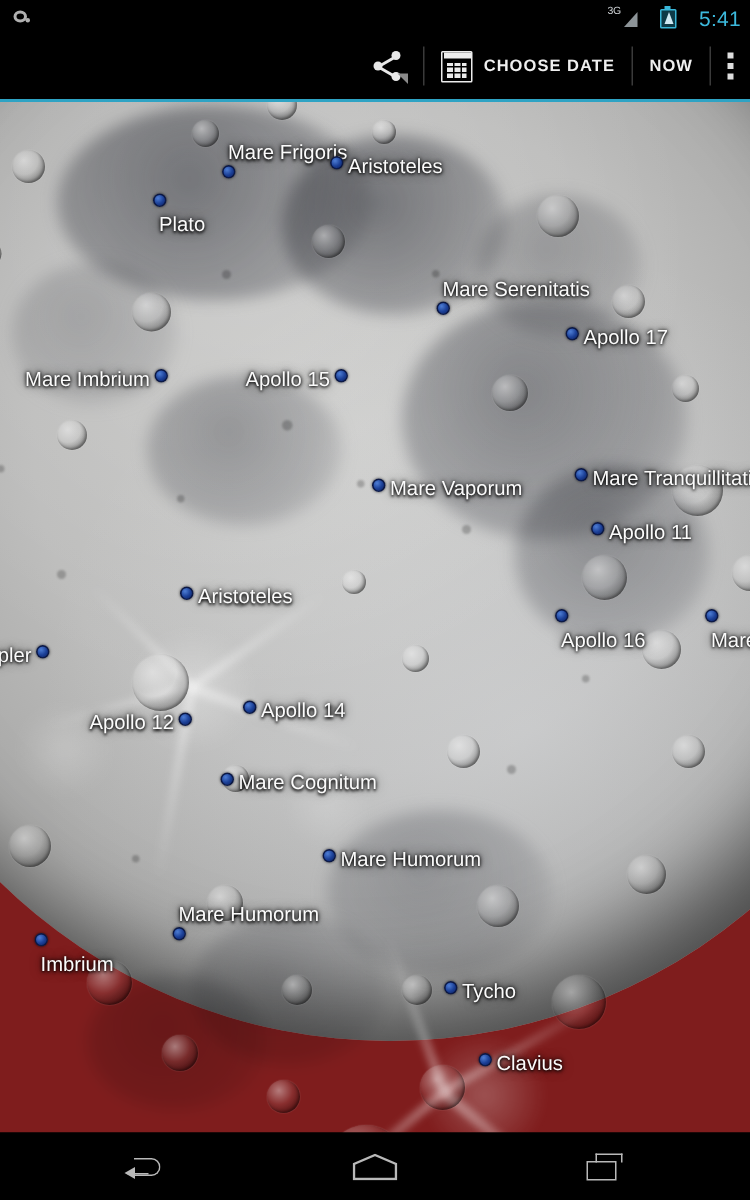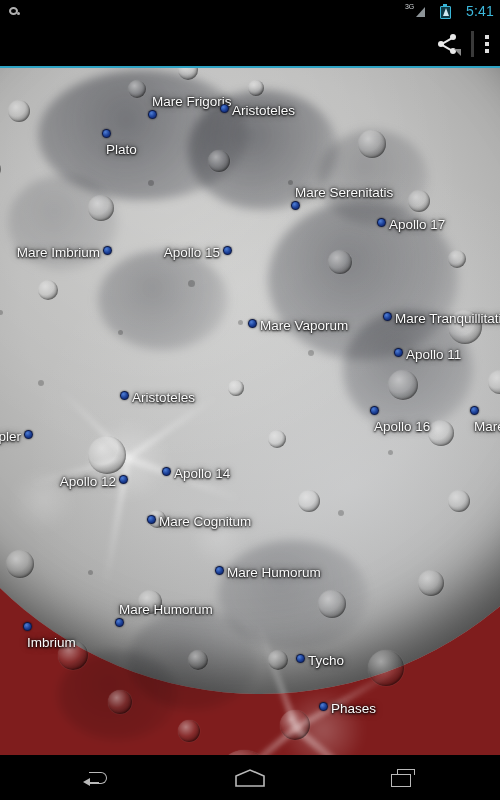--- a/index.html
+++ b/index.html
@@ -20,21 +20,21 @@
   #sb-left { display:flex; align-items:center; gap:3px; }
   .sb-app-glyph { width:14px; height:14px; position:relative; opacity:.85; }
   .sb-app-glyph .ring {
     position:absolute; left:1px; top:3px; width:9px; height:8px;
     border:2px solid #cfcfcf; border-radius:50%;
   }
   .sb-app-glyph .dot {
     position:absolute; left:9px; top:8px; width:3px; height:3px;
     background:#cfcfcf; border-radius:50%;
   }
-  #sb-right { margin-left:auto; display:flex; align-items:center; gap:15px; }
+  #sb-right { margin-left:auto; display:flex; align-items:flex-end; gap:15px; }
   .sb-net { position:relative; width:20px; height:14px; }
   .sb-net .lbl {
     position:absolute; left:0; top:-1px; font-size:7px; color:#cfd3d6;
     letter-spacing:-.2px; font-family:"Liberation Sans", sans-serif;
   }
   .sb-net .tri {
     position:absolute; right:0; bottom:1px; width:0; height:0;
     border-left:9px solid transparent; border-bottom:10px solid #8d9498;
   }
   .sb-batt { position:relative; width:11px; height:15px; }
@@ -240,23 +240,44 @@
             <i class="n2"></i>
             <i class="n3"></i>
           <u class="l1"></u>
             <u class="l2"></u>
           <span class="nub"></span>
         </span>
       </div>
 
       <div class="ab-sep"></div>
 
+      <div class="ab-btn">
+        <span class="ic-cal">
+          <span class="frame"></span>
+            <span class="bar"></span>
+          <span class="grid">
+            <span></span>
+              <span></span>
+              <span></span>
+            <span></span>
+              <span></span>
+              <span></span>
+            <span></span>
+              <span></span>
+              <span></span>
+          </span>
+        </span>
+        <span class="ab-label">CHOOSE DATE</span>
+      </div>
 
       <div class="ab-sep"></div>
 
+      <div class="ab-btn">
+        <span class="ab-label">NOW</span>
+      </div>
 
       <div class="ab-sep"></div>
 
       <div class="ab-btn">
         <span class="ic-more">
           <span></span>
             <span></span>
             <span></span>
         </span>
       </div>
@@ -428,21 +449,21 @@
         <div class="feat p-above" style="left: 27px; top: 568px;">
           <span class="dot"></span>
           <span class="txt">Imbrium</span>
         </div>
         <div class="feat p-right" style="left: 296px; top: 586px;">
           <span class="dot"></span>
           <span class="txt">Tycho</span>
         </div>
         <div class="feat p-right" style="left: 319px; top: 634px;">
           <span class="dot"></span>
-          <span class="txt">Phases</span>
+          <span class="txt">Clavius</span>
         </div>
       </div>
   </div>
 
   <div id="navbar">
     <div class="nav-btn">
       <span class="nv-back">
         <span class="curve"></span>
           <span class="stem"></span>
           <span class="head"></span>

